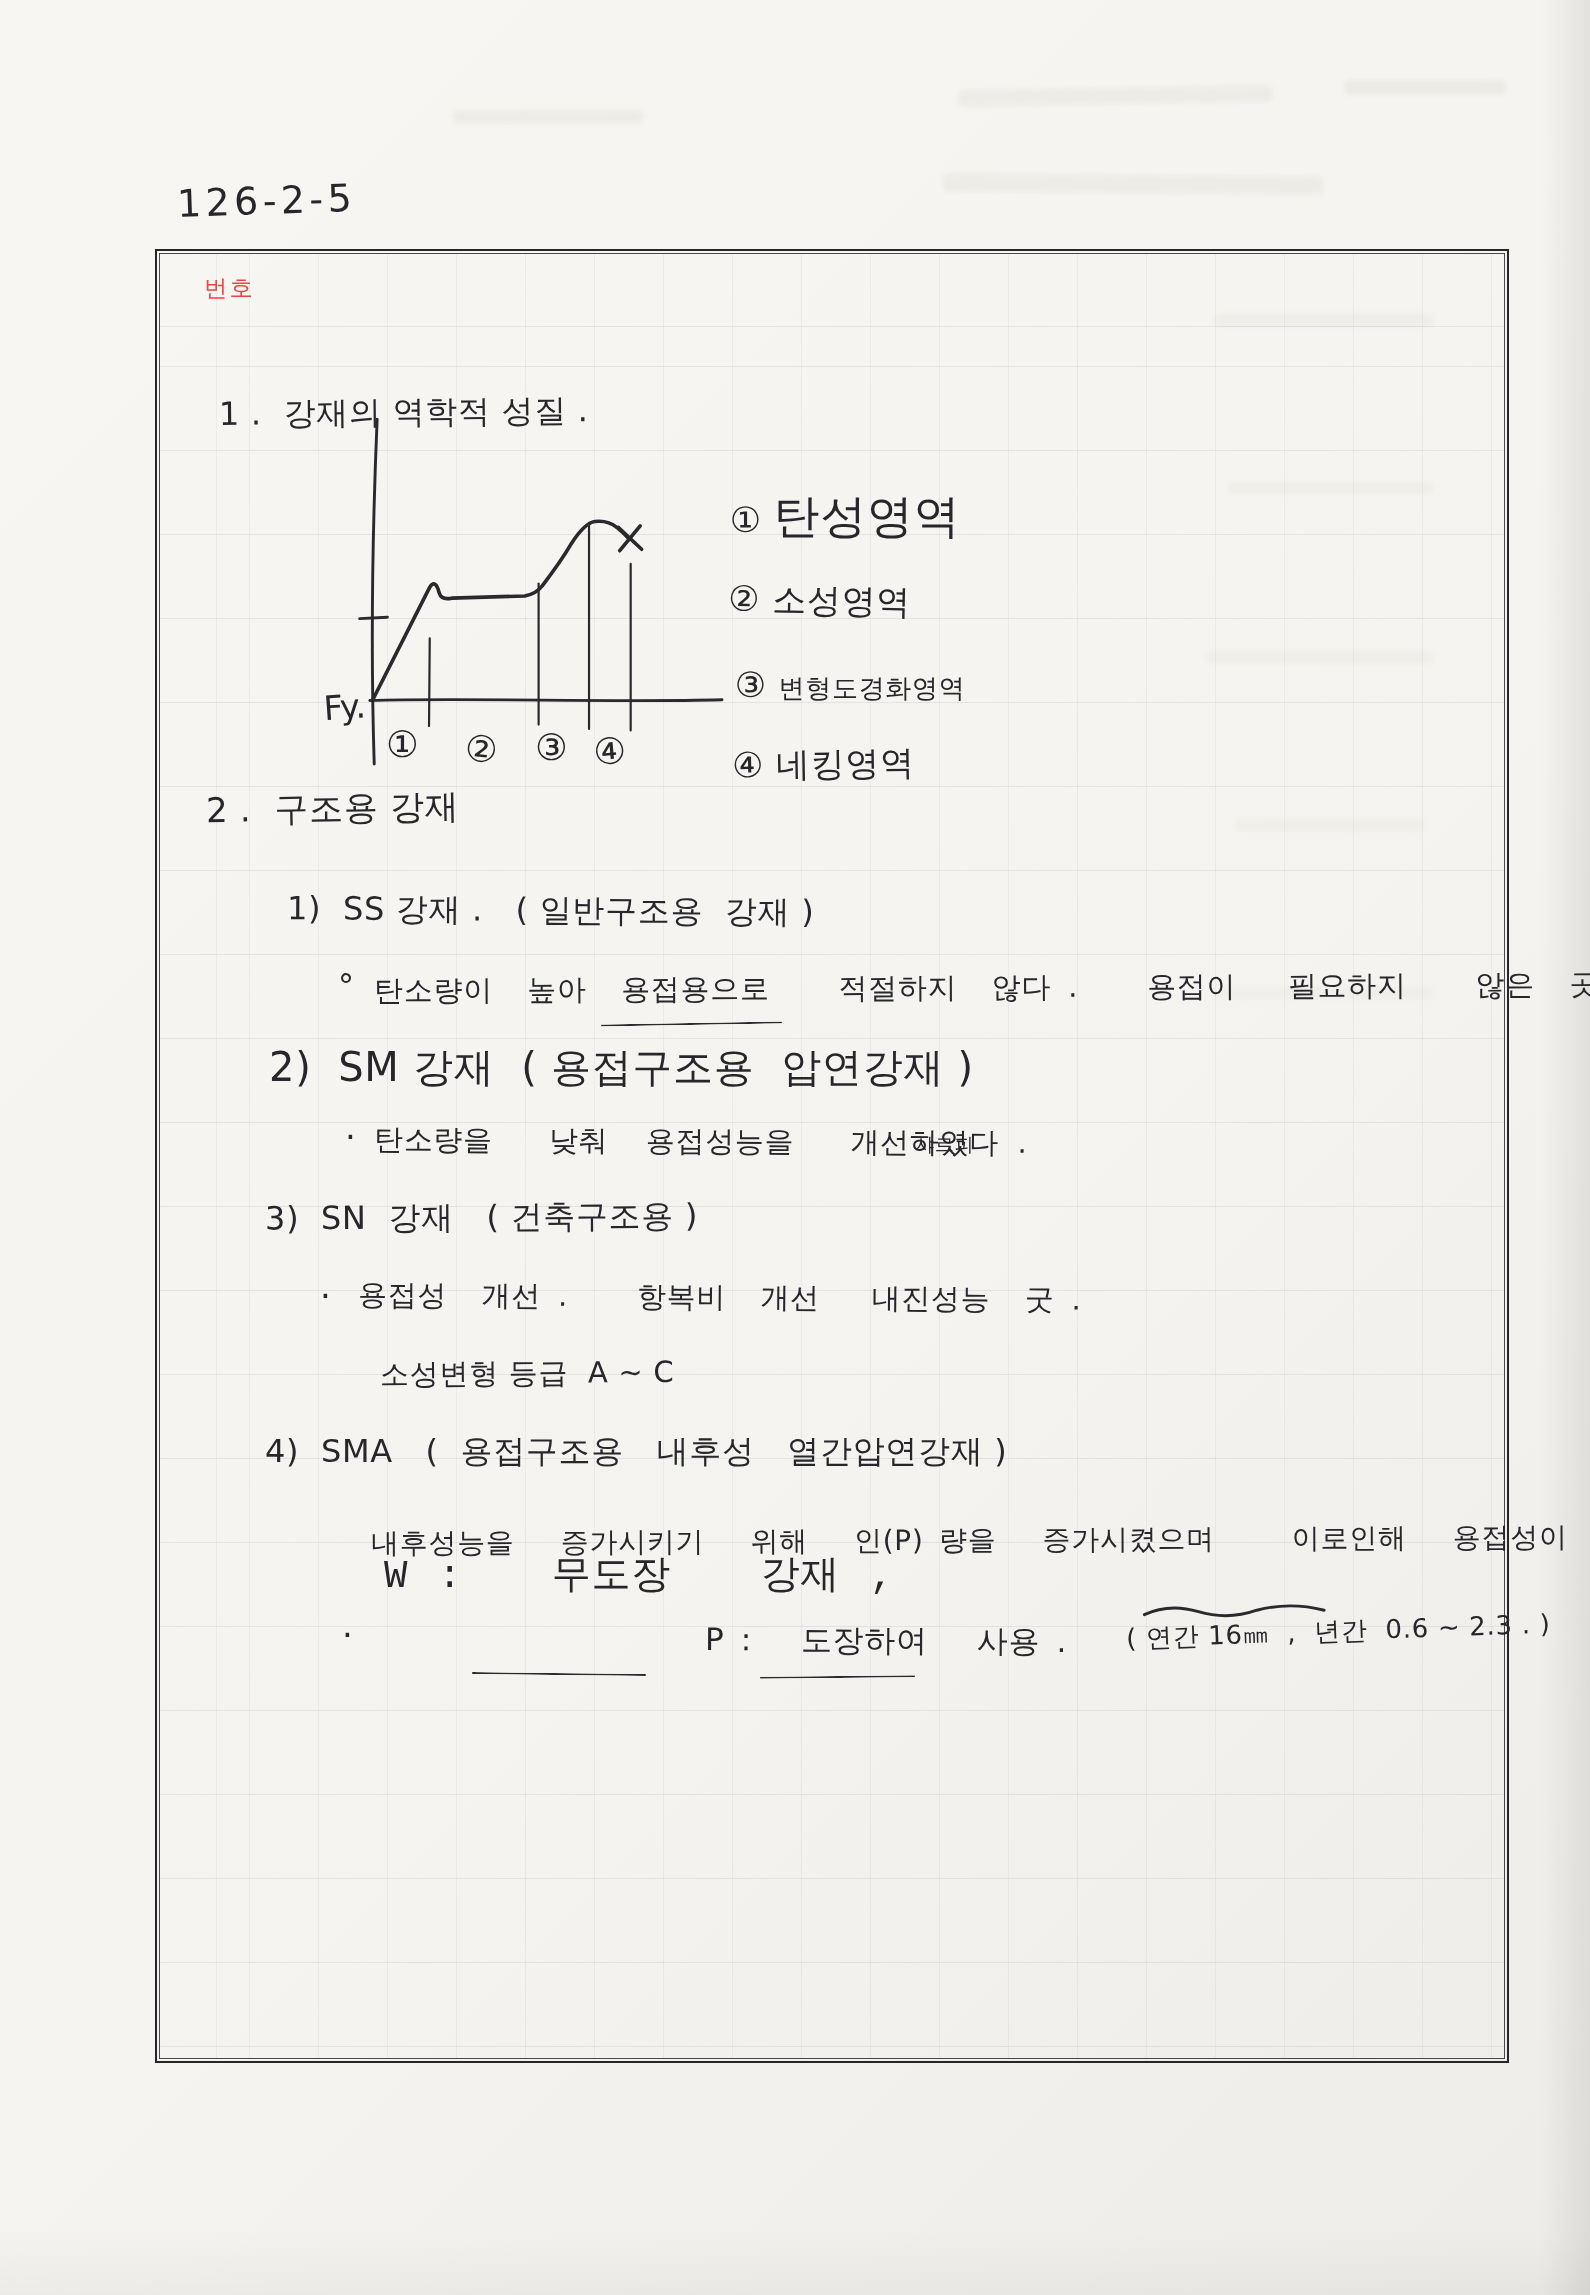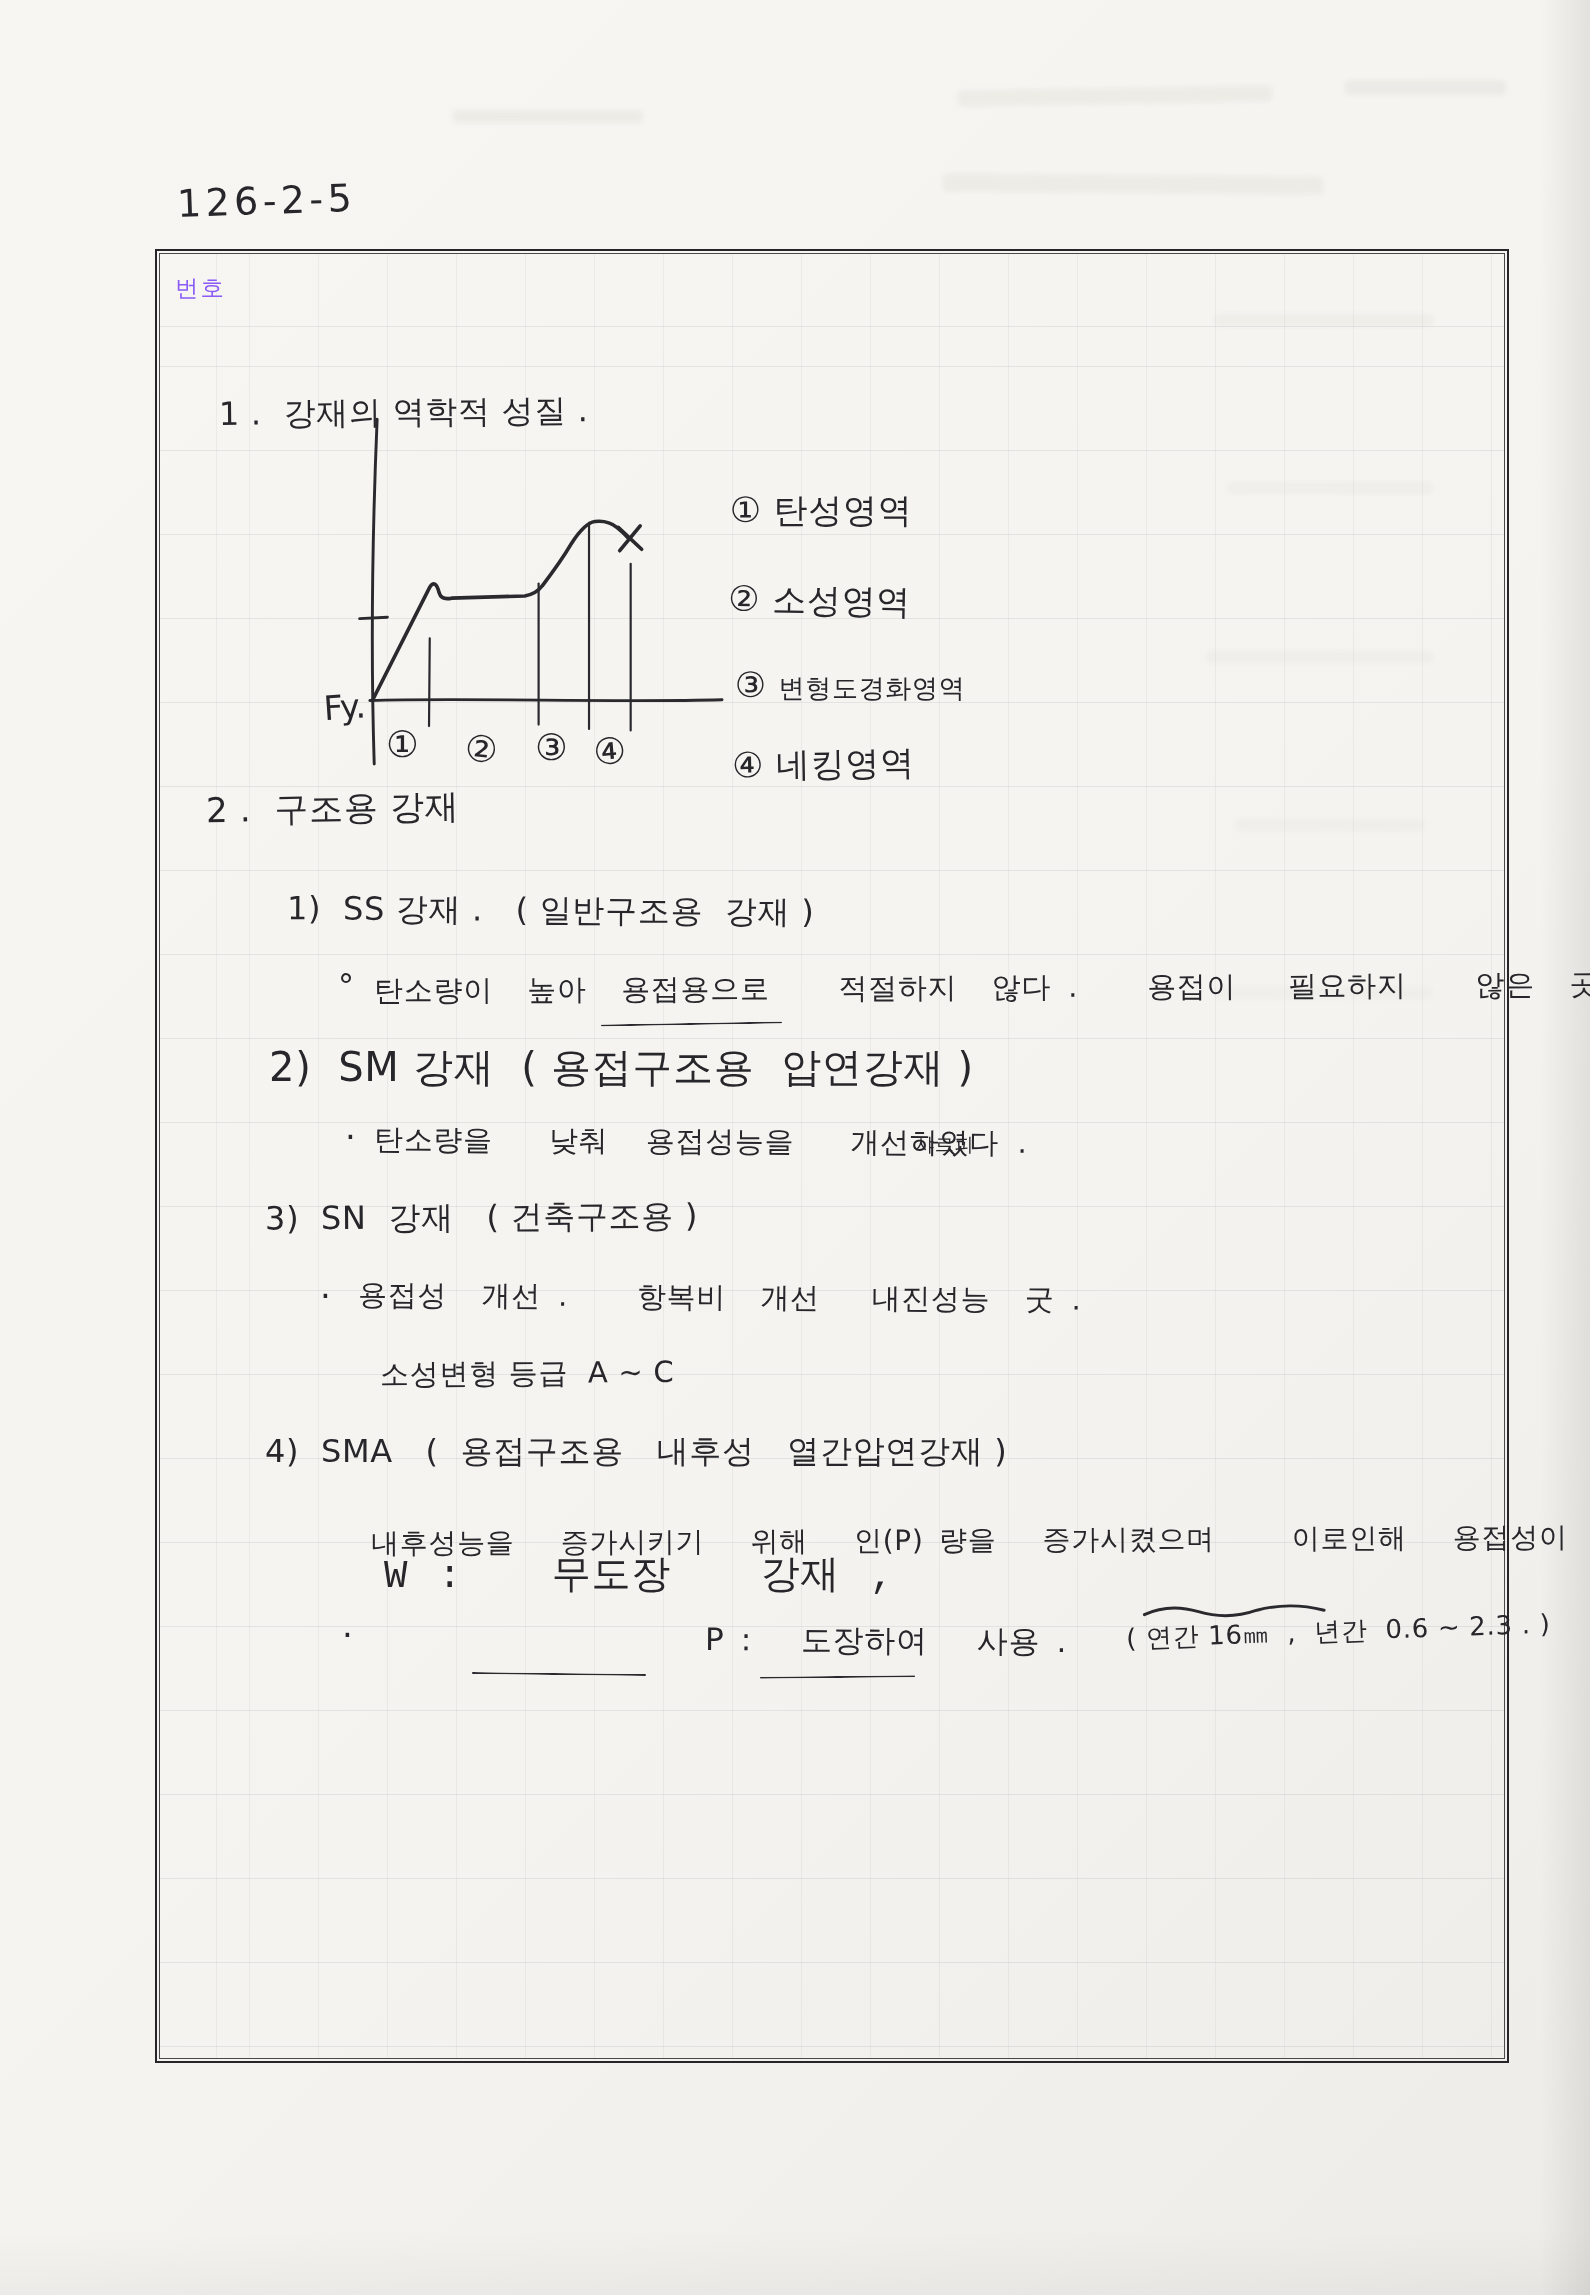--- a/index.html
+++ b/index.html
@@ -44,21 +44,21 @@
 <div class="ghost" style="left:1206px;top:651px;width:227px;height:11.7px;opacity:.6;"></div>
 <div class="ghost" style="left:1235px;top:819px;width:190px;height:11.7px;opacity:.55;"></div>
 <div class="ghost" style="left:1214px;top:987px;width:219px;height:11.7px;opacity:.5;"></div>
 
 <div class="hw" style="left:177px;top:181px;font-size:38px;transform:rotate(-2deg);letter-spacing:4.4px;">126-2-5</div>
 
 <div class="sheet">
   <div class="sheet-inner"></div>
 </div>
 
-<div class="hw" style="left:175px;top:276px;font-size:23.4px;color:#8b5cf6;letter-spacing:2.2px;">번호</div>
+<div class="hw" style="left:204px;top:276px;font-size:23.4px;color:#ef4444;letter-spacing:2.2px;">번호</div>
 
 <div class="hw" style="left:219px;top:395px;font-size:32px;transform:rotate(-0.6deg);">1 .  강재의 역학적 성질 .</div>
 
 <svg style="position:absolute;left:307px;top:413px;" width="453" height="366" viewBox="0 0 620 500">
   <g fill="none" stroke="#2a2a2e" stroke-width="4" stroke-linecap="round">
 
     <path d="M96,8 C90,150 87,320 92,480"></path>
 
     <path d="M86,393 C220,389 420,396 568,392"></path>
 
@@ -76,21 +76,21 @@
 
   <text x="24" y="420" font-size="46" transform="rotate(-4 24 420)">Fy.</text>
 
   <text x="108" y="470" font-size="50">①</text>
   <text x="216" y="476" font-size="50" transform="rotate(6 230 460)">②</text>
   <text x="312" y="474" font-size="50">③</text>
   <text x="392" y="480" font-size="50" transform="rotate(-5 410 462)">④</text>
 </svg>
 
 <div class="hw" style="left:706px;top:452px;font-size:35px;">
-  <span>①</span><span> </span><span style="font-size:34px;margin-top:32px;">탄성영역</span>
+  <span>①</span><span> </span><span style="font-size:46px;margin-top:32px;">탄성영역</span>
 </div>
 <div class="hw" style="left:705px;top:542px;font-size:35px;transform:rotate(1deg);">
   <span>②</span><span> </span><span style="font-size:34px;">소성영역</span>
 </div>
 <div class="hw" style="left:711px;top:627px;font-size:35px;">
   <span>③</span><span> </span><span style="font-size:26px;">변형도경화영역</span>
 </div>
 <div class="hw" style="left:708px;top:706px;font-size:35px;transform:rotate(-1deg);">
   <span>④</span><span> </span><span style="font-size:34px;">네킹영역</span>
 </div>

